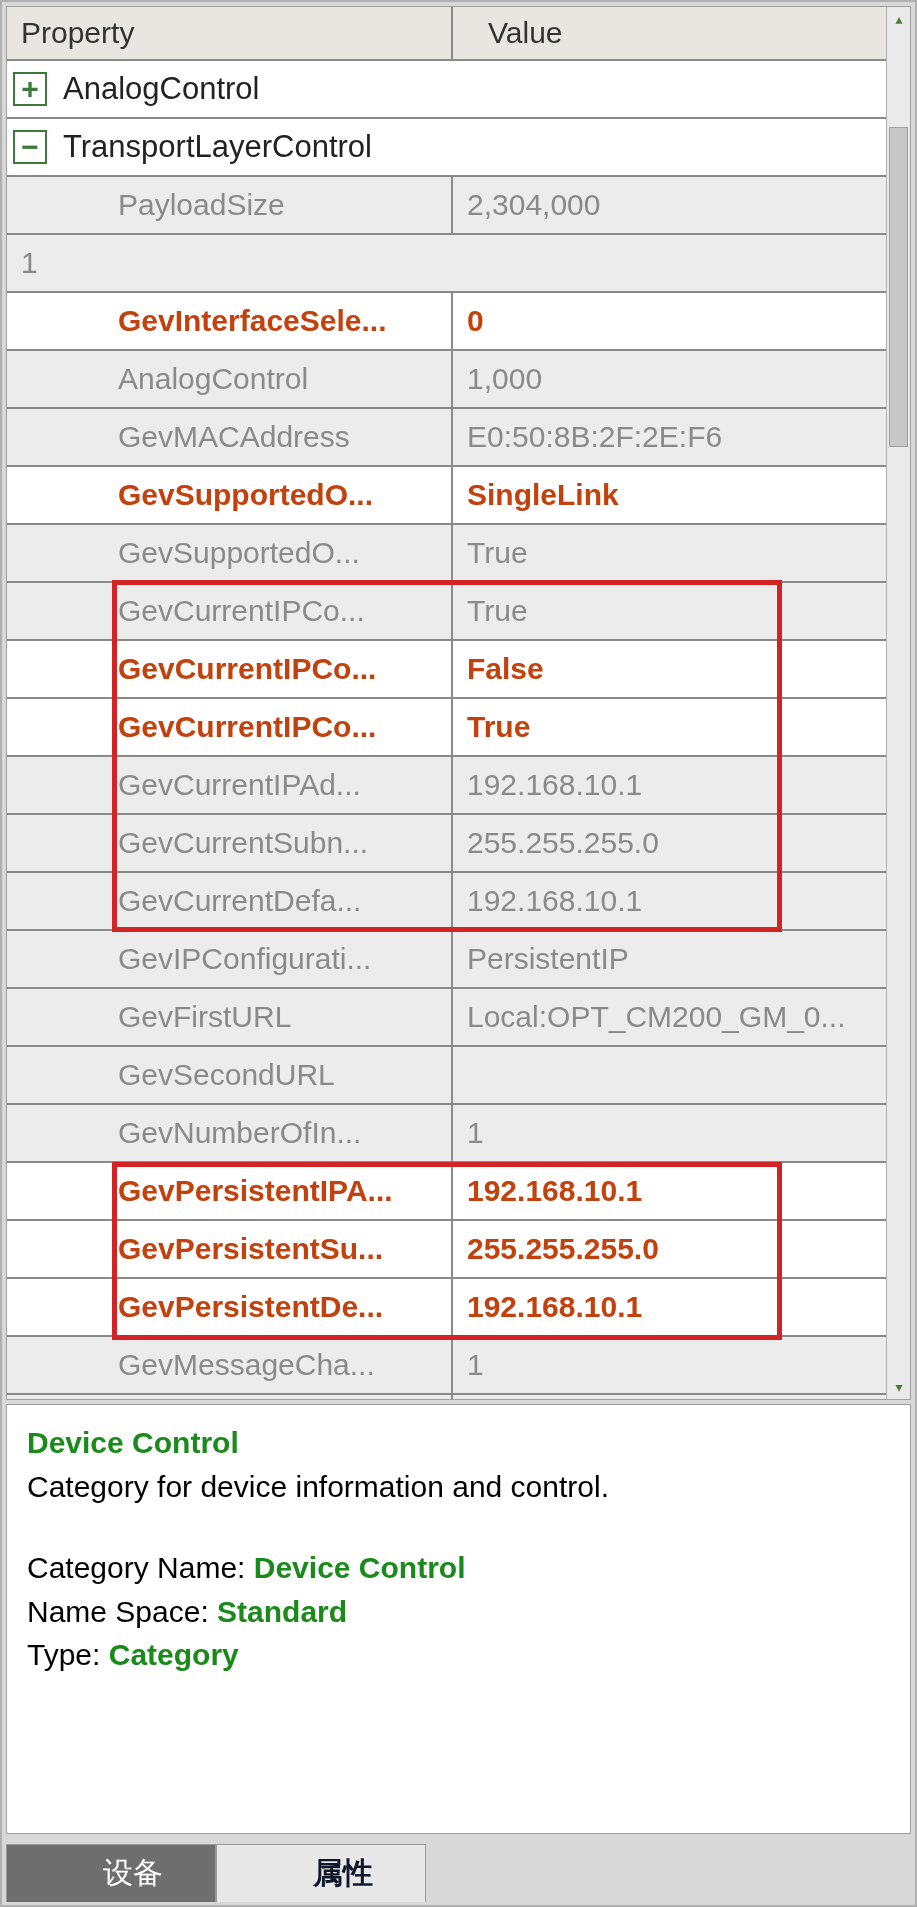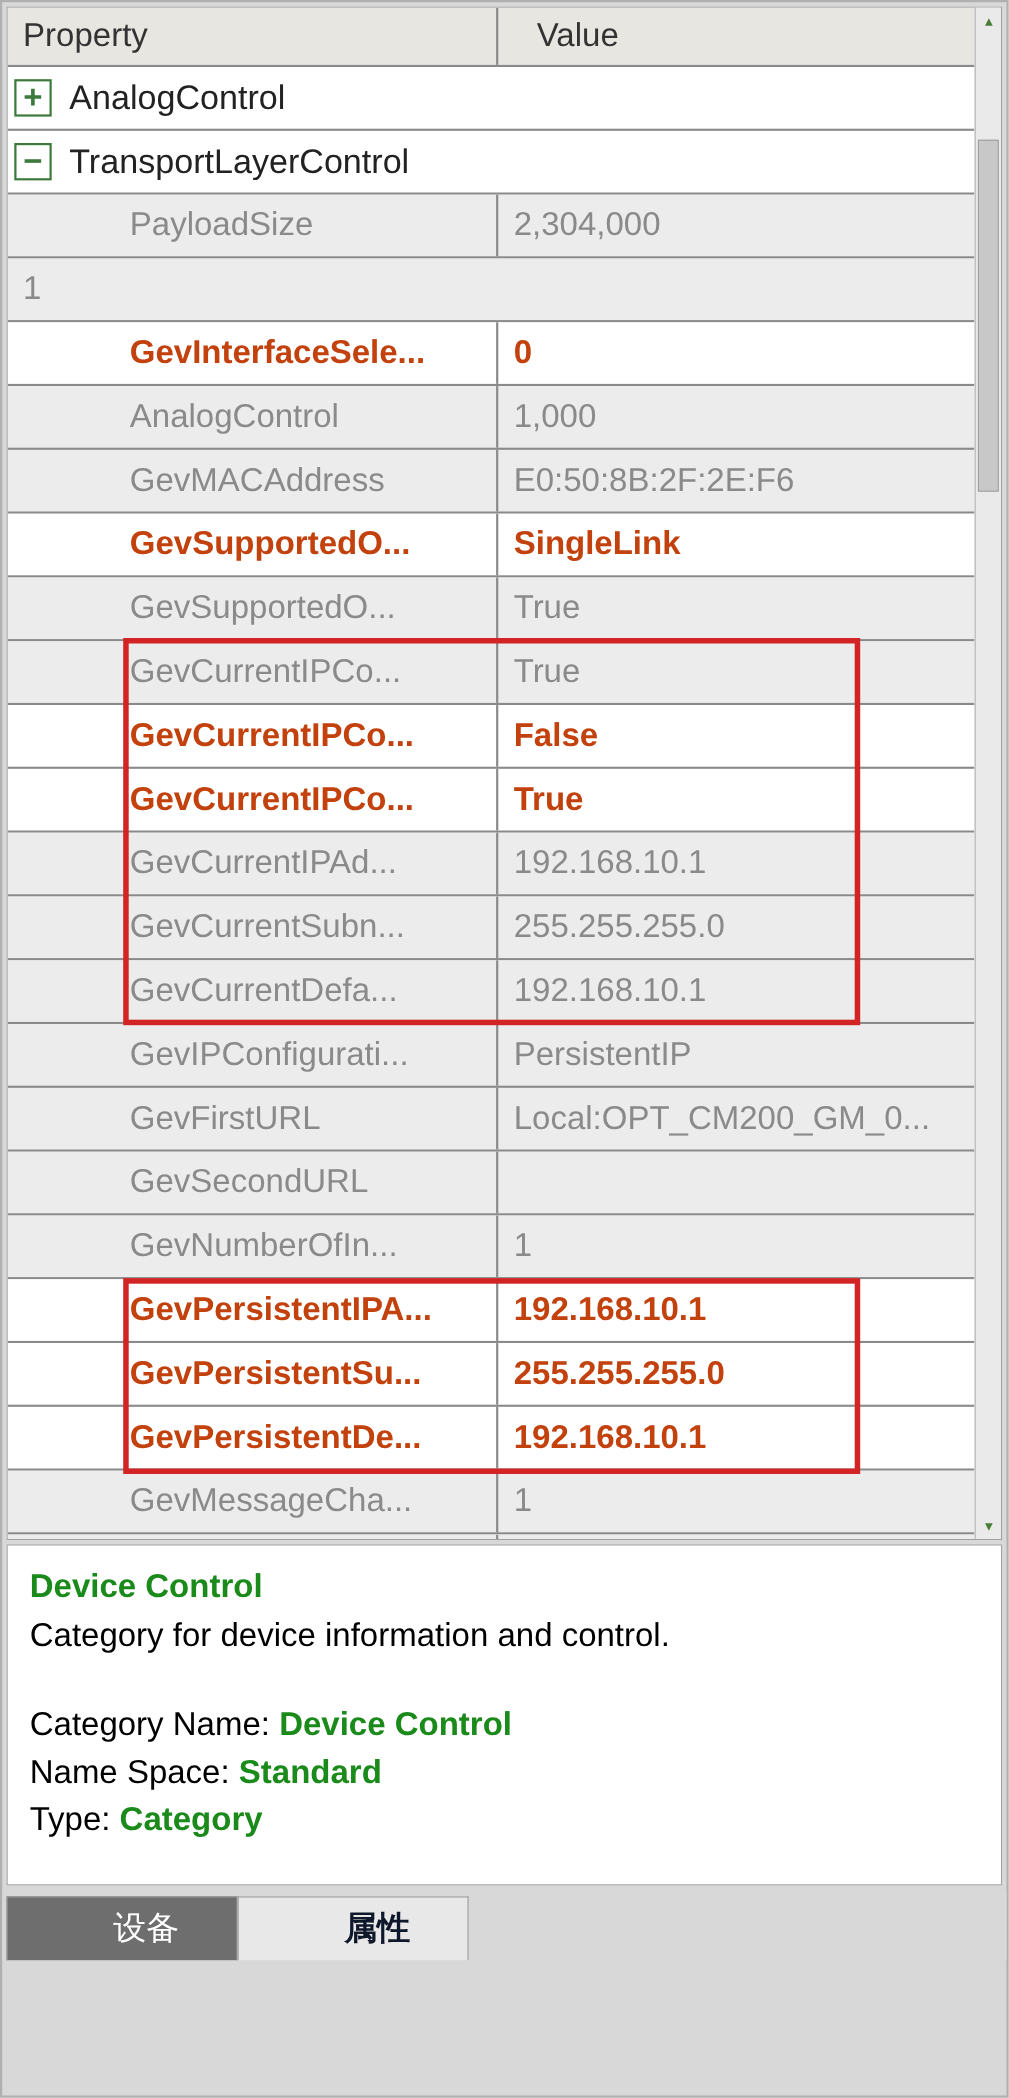--- a/index.html
+++ b/index.html
@@ -154,21 +154,21 @@
   
   .hl-box {
     position: absolute;
     border: 5px solid #d22424;
     pointer-events: none;
     z-index: 5;
   }
   
   .desc {
     flex: 0 0 auto;
-    height: 310px;
+    height: 430px;
     margin: 0 4px 4px 4px;
     background: #fff;
     border: 1px solid #a0a0a0;
     padding: 16px 20px;
     font-size: 30px;
     line-height: 1.45;
   }
   .desc .title {
     color: #1a8a1a;
     font-weight: 700;

